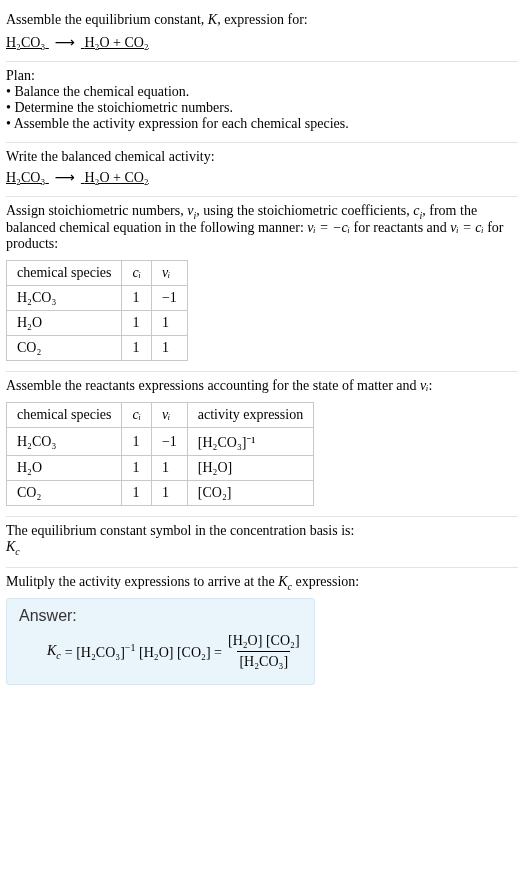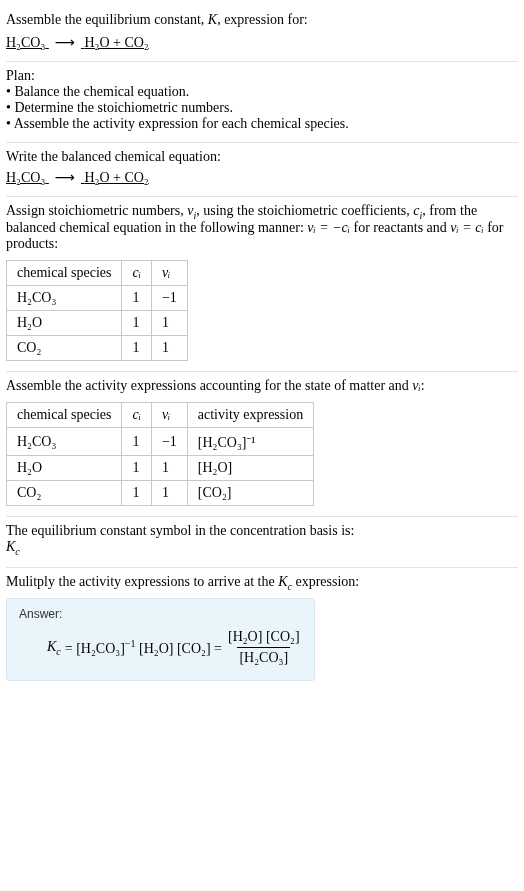--- a/index.html
+++ b/index.html
@@ -69,21 +69,21 @@
   .answer-box {
     background: #eaf4fb;
     border: 1px solid #d6e7f2;
     border-radius: 3px;
     padding: 8px 12px 14px 12px;
     margin-top: 6px;
     display: inline-block;
   }
   .answer-label {
     font-family: Arial, Helvetica, sans-serif;
-    font-size: 12px;
+    font-size: 16px;
     color: #333;
     margin-bottom: 8px;
   }
   .answer-eq {
     display: flex;
     align-items: center;
     gap: 4px;
     padding-left: 28px;
   }
   .frac {
@@ -121,21 +121,21 @@
   <div class="section">
     <div>Plan:</div>
     <div>• Balance the chemical equation.</div>
     <div>• Determine the stoichiometric numbers.</div>
     <div>• Assemble the activity expression for each chemical species.</div>
   </div>
 
   <hr class="hr">
 
   <div class="section">
-    <div>Write the balanced chemical equation:</div>
+    <div>Write the balanced chemical activity:</div>
     <div class="eq-line">
       <span>H₂CO₃</span>
       <span class="arrow">⟶</span>
       <span>H₂O + CO₂</span>
     </div>
   </div>
 
   <hr class="hr">
 
   <div class="section">
@@ -165,21 +165,21 @@
         <td class="center">1</td>
       </tr>
     </tbody>
       </table>
   </div>
 
   <hr class="hr">
 
   <div class="section">
     <div>
-      <span>Assemble the activity expressions accounting for the state of matter and </span><span class="italic">νᵢ</span><span>:</span>
+      <span>Assemble the reactants expressions accounting for the state of matter and </span><span class="italic">νᵢ</span><span>:</span>
     </div>
     <table>
       <tbody>
           <tr>
         <th>chemical species</th>
         <th class="center italic">cᵢ</th>
         <th class="center italic">νᵢ</th>
         <th>activity expression</th>
       </tr>
       <tr>

